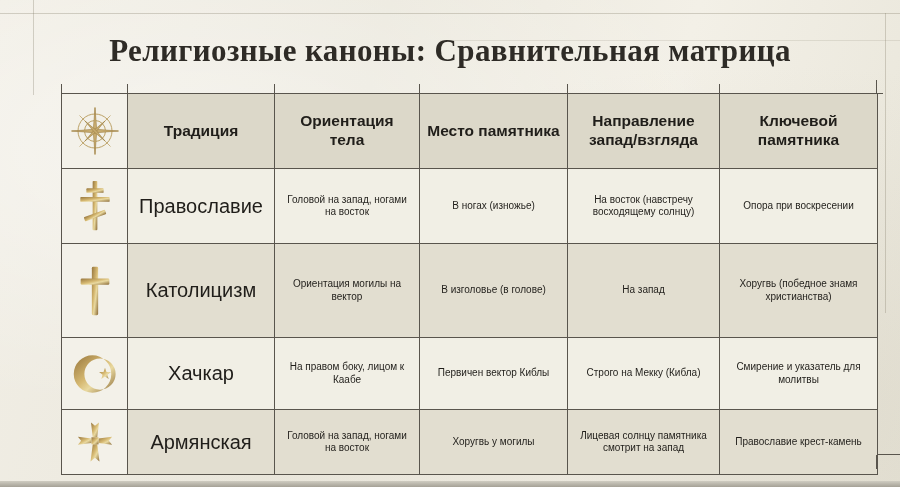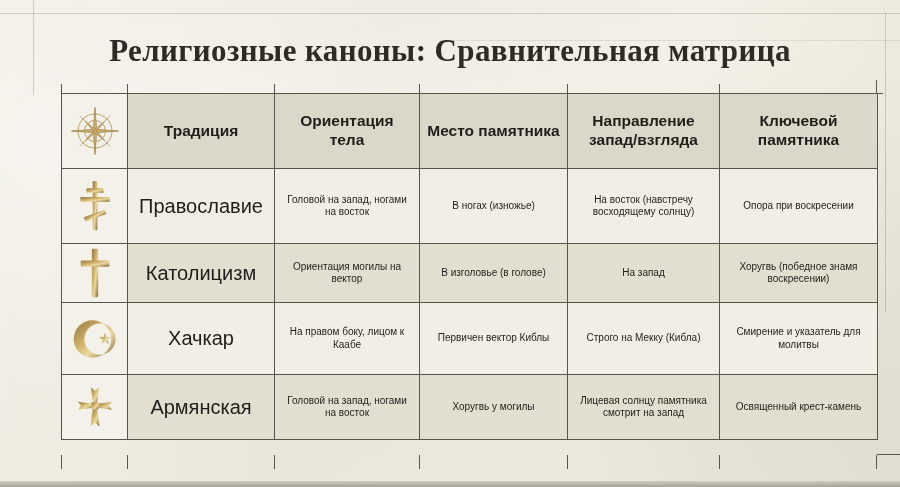--- a/index.html
+++ b/index.html
@@ -113,42 +113,42 @@
                 <rect x="9" y="40.5" width="26" height="5.2" rx="1" transform="rotate(-20 22 43)"></rect>
               </g>
             </svg>
           </td>
           <td class="data trad">Православие</td>
           <td class="data">Головой на запад, ногами на восток</td>
           <td class="data">В ногах (изножье)</td>
           <td class="data">На восток (навстречу восходящему солнцу)</td>
           <td class="data">Опора при воскресении</td>
         </tr>
-        <tr class="row-dark" style="height:59px">
+        <tr class="row-dark" style="height:94px">
           <td class="icon-cell">
             <svg class="icn" width="36" height="52" viewBox="0 0 40 58">
               <defs>
                   <linearGradient id="g2" x1="0" y1="0" x2="1" y2="1">
                 <stop offset="0" stop-color="#96753c"></stop>
                     <stop offset="0.45" stop-color="#d6b972"></stop>
                 <stop offset="0.62" stop-color="#e9d9a0"></stop>
                     <stop offset="1" stop-color="#8a6a36"></stop>
               </linearGradient>
                 </defs>
               <g fill="url(#g2)">
                 <rect x="16.5" y="2" width="7" height="54" rx="1.5"></rect>
                 <rect x="4" y="15" width="32" height="7" rx="1.5"></rect>
               </g>
             </svg>
           </td>
           <td class="data trad">Католицизм</td>
           <td class="data">Ориентация могилы на вектор</td>
           <td class="data">В изголовье (в голове)</td>
           <td class="data">На запад</td>
-          <td class="data">Хоругвь (победное знамя воскресении)</td>
+          <td class="data">Хоругвь (победное знамя христианства)</td>
         </tr>
         <tr class="row-light" style="height:72px">
           <td class="icon-cell">
             <svg class="icn" width="50" height="46" viewBox="-18 -17 40 34">
               <defs>
                   <linearGradient id="g3" x1="0" y1="0" x2="1" y2="1">
                 <stop offset="0" stop-color="#96753c"></stop>
                     <stop offset="0.45" stop-color="#d6b972"></stop>
                 <stop offset="0.62" stop-color="#e9d9a0"></stop>
                     <stop offset="1" stop-color="#8a6a36"></stop>
@@ -181,21 +181,21 @@
                 <polygon points="-3,-1.9 -14.5,-3.4 -11.8,0 -14.5,3.4 -3,1.9"></polygon>
                 <polygon points="3,-1.9 14.5,-3.4 11.8,0 14.5,3.4 3,1.9"></polygon>
                 <rect x="-3" y="-3" width="6" height="6"></rect>
               </g>
             </svg>
           </td>
           <td class="data trad">Армянская</td>
           <td class="data">Головой на запад, ногами на восток</td>
           <td class="data">Хоругвь у могилы</td>
           <td class="data">Лицевая солнцу памятника смотрит на запад</td>
-          <td class="data">Освященный крест-камень</td>
+          <td class="data">Православие крест-камень</td>
         </tr>
       </tbody>
     </table>
 
     <div class="tick" style="left:0;top:-9px;width:1px;height:9px;"></div>
     <div class="tick" style="left:66px;top:-9px;width:1px;height:9px;"></div>
     <div class="tick" style="left:213px;top:-9px;width:1px;height:9px;"></div>
     <div class="tick" style="left:358px;top:-9px;width:1px;height:9px;"></div>
     <div class="tick" style="left:506px;top:-9px;width:1px;height:9px;"></div>
     <div class="tick" style="left:658px;top:-9px;width:1px;height:9px;"></div>

